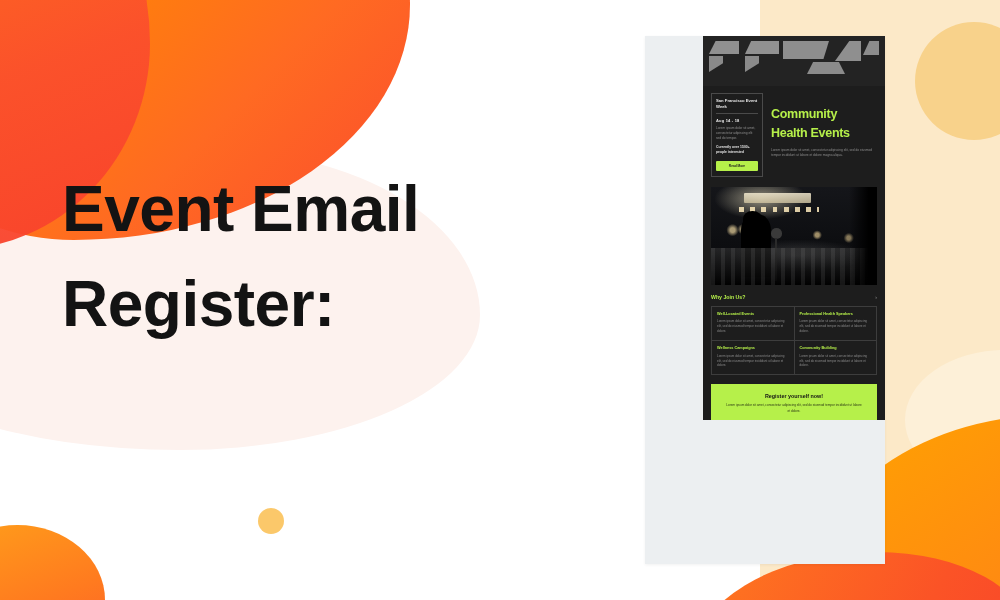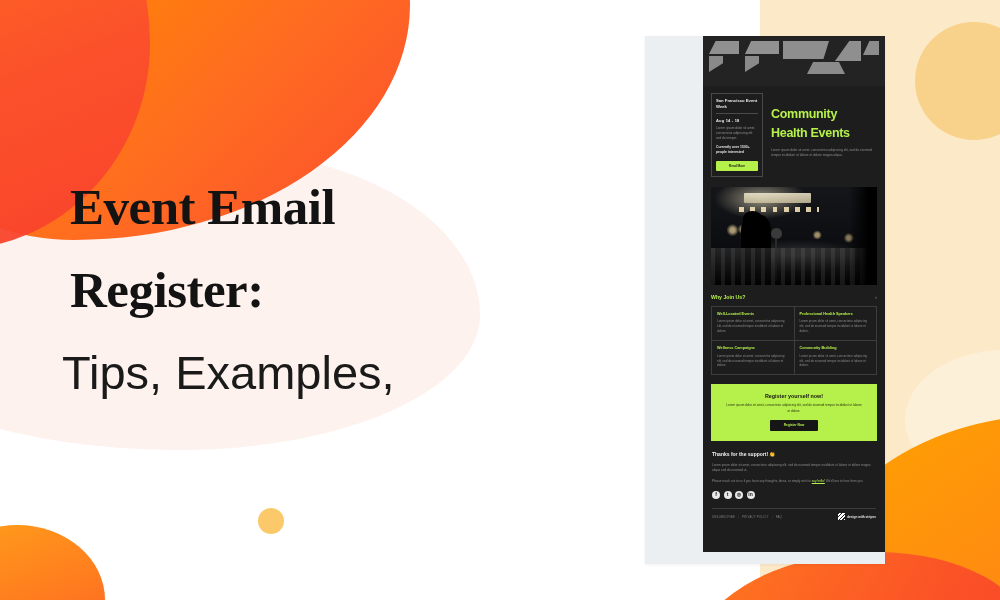--- a/index.html
+++ b/index.html
@@ -63,35 +63,35 @@
   .blob-cream-br{
     position:absolute;left:905px;top:350px;width:200px;height:140px;
     border-radius:50%;background:#fdf0d8;
   }
 
   
   .headline{
     position:absolute;left:62px;top:162px;width:560px;z-index:6;
   }
   .hl-bold{
-    font-weight:800;font-size:51px;line-height:1.48;letter-spacing:-0.5px;
-    color:#131313;margin:8px;font-family:Liberation Serif, serif;
+    font-weight:800;font-size:64px;line-height:1.48;letter-spacing:-0.5px;
+    color:#131313;margin:0;
   }
   .hl-light{
     font-weight:300;font-size:47px;line-height:1.55;letter-spacing:0px;
     color:#1a1a1a;margin:0;
   }
 
   
   .email-wrap{
     position:absolute;left:645px;top:36px;width:240px;height:528px;
     background:#eceff1;z-index:8;box-shadow:0 1px 3px rgba(0,0,0,.06);
   }
   .email{
-    position:absolute;left:58px;top:0;width:182px;height:516px;
+    position:absolute;left:58px;top:0;width:182px;height:384px;
     background:#1d1d1d;overflow:hidden;
     font-size:4px;color:#cfcfcf;
   }
 
   
   .hdr-pattern{position:relative;height:50px;background:#232323;overflow:hidden;}
   .shp{position:absolute;background:#8d8d8d;}
   .s1{left:6px;top:5px;width:30px;height:13px;clip-path:polygon(0 0,100% 0,100% 100%,0 100%);
       background:#909090;clip-path:polygon(22% 0,100% 0,100% 100%,0 100%);}
   .s2{left:6px;top:20px;width:14px;height:16px;background:#8a8a8a;clip-path:polygon(0 0,100% 0,100% 45%,0 100%);}
@@ -217,21 +217,20 @@
   <div class="wave-pink-top2"></div>
   <div class="blob-orange-tl"></div>
   <div class="blob-orange-tl2"></div>
   <div class="blob-tan-circle"></div>
   <div class="blob-orange-bl"></div>
   <div class="dot-yellow"></div>
 
   <div class="headline">
     <p class="hl-bold">Event Email</p>
     <p class="hl-bold">Register:</p>
-    <p class="hl-light">Tips, Examples,</p>
   </div>
 
   <div class="email-wrap">
     <div class="email">
 
       <div class="hdr-pattern">
         <span class="shp s1"></span>
         <span class="shp s2"></span>
         <span class="shp s3"></span>
         <span class="shp s4"></span>

